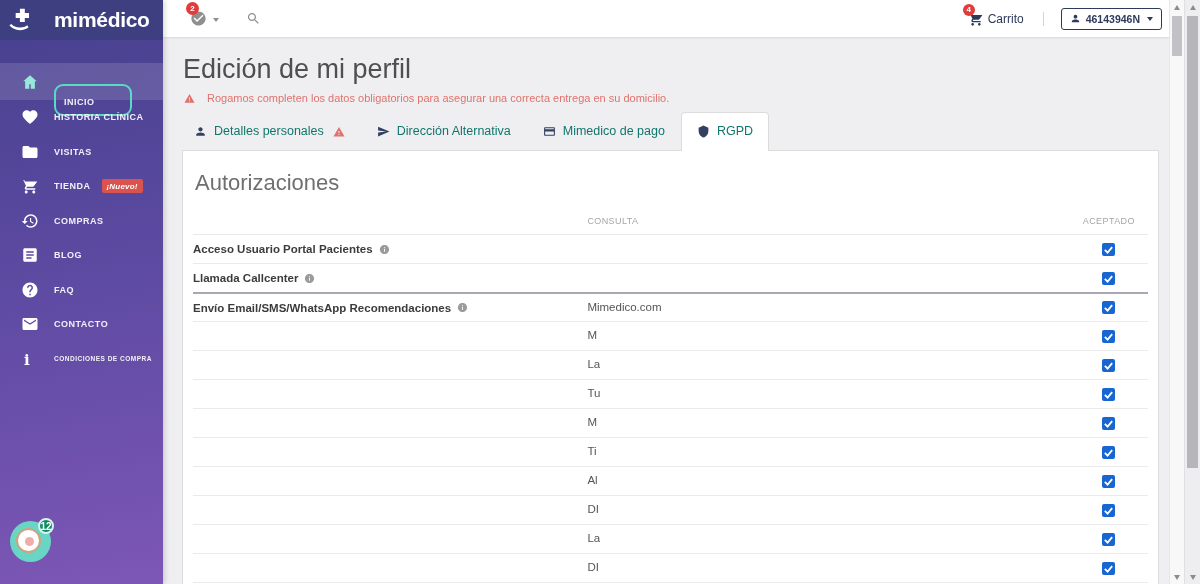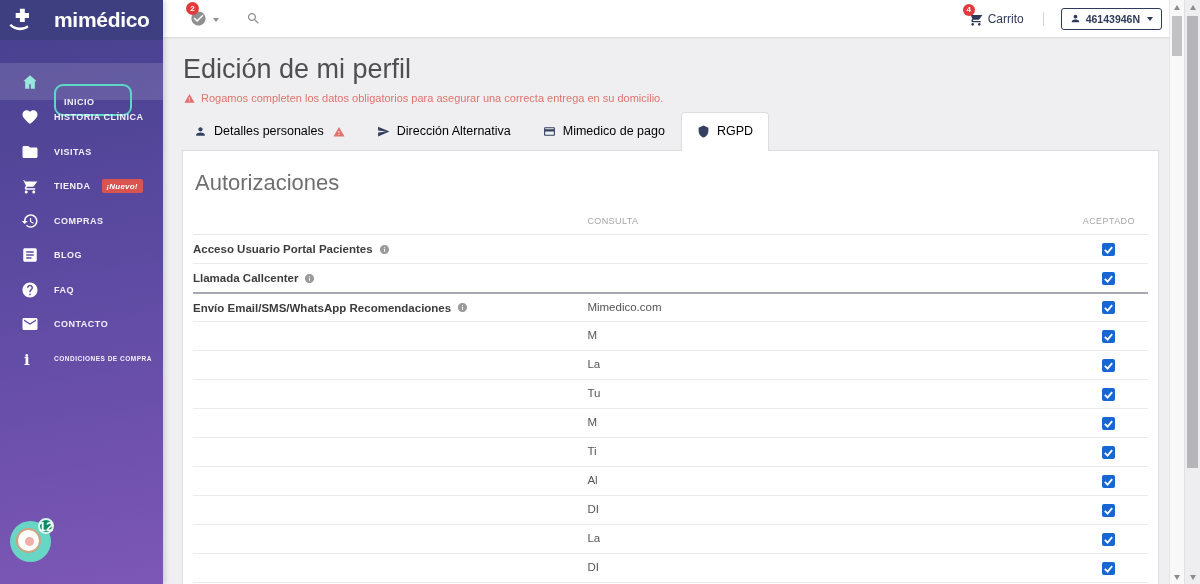--- a/index.html
+++ b/index.html
@@ -29,21 +29,21 @@
   .label-box { border:2px solid #5cd8c6; border-radius:9px; padding:5px 8px; min-width:78px;margin-top:36px; }
   .info-bare { font-family:"DejaVu Serif",serif; font-weight:bold; font-size:15px; color:#fff; line-height:1; }
   .nav-badge { margin-left:11px; background:#d9534f; color:#fff; font-size:8px; font-style:italic;
     font-weight:bold; padding:2.5px 5px; border-radius:2px; letter-spacing:.2px; }
   .fab { position:absolute; left:10px; top:521px; width:41px; height:41px; border-radius:50%;
     background:#69d5c4; cursor:pointer; }
   .fab-inner { position:absolute; left:6px; top:7px; width:25px; height:25px; border-radius:50%;
     background:#fff; border:2px solid #cda47e; }
   .fab-dot { position:absolute; left:15px; top:16px; width:9px; height:9px; border-radius:50%; background:#efafa9; }
   .fab-badge { position:absolute; right:-3px; top:-3px; width:16px; height:16px; border-radius:50%;
-    background:#0d8a66; border:2px solid #d9f3ec; color:#fff; font-size:13px; font-weight:bold;
+    background:#0d8a66; border:2px solid #d9f3ec; color:#fff; font-size:10px; font-weight:bold;
     display:flex; align-items:center; justify-content:center; }
 
   
   .topbar { position:absolute; left:163px; top:0; width:1006px; height:37px; background:#fff;
     box-shadow:0 1px 2px rgba(0,0,0,.10); display:flex; align-items:center; z-index:4; }
   .notif { position:relative; margin-left:27px; display:flex; align-items:center; cursor:pointer; }
   .notif-icn { width:17px; height:17px; color:#8f8f8f; }
   .badge { position:absolute; background:#e23b3b; color:#fff; border-radius:50%; font-weight:bold;
     display:flex; align-items:center; justify-content:center; }
   .notif .badge { width:13px; height:13px; font-size:8px; top:-8px; left:-4px; }
@@ -58,24 +58,24 @@
   .vdiv { width:1px; height:14px; background:#d5d5d5; margin:0 17px 0 19px; }
   .user-btn { display:flex; align-items:center; gap:5px; border:1px solid #2e3a59; border-radius:3px;
     background:#fff; padding:4px 8px; color:#2e3a59; cursor:pointer; font-family:inherit; }
   .user-icn { width:11px; height:11px; }
   .user-id { font-size:10.5px; font-weight:bold;text-align:center; }
   .user-btn .caret { border-top-color:#2e3a59; margin-left:2px; margin-top:1px; }
 
   
   .main { position:absolute; left:165px; top:37px; width:1006px; height:547px; }
   .page-title { margin:17px 0 0 18px; font-size:27px; font-weight:300; color:#4f4f4f; line-height:1.15; }
-  .alert { margin:7px 0 0 19px; display:flex; align-items:flex-end; gap:6px; color:#e0736d; font-size:11px; }
+  .alert { margin:7px 0 0 19px; display:flex; align-items:flex-end; gap:12px; color:#e0736d; font-size:11px; }
   .alert-icn { width:11px; height:11px; color:#e0736d; flex:none; }
   .tabs { display:flex; margin:8px 0 0 13px; position:relative; z-index:2; }
-  .tab { display:flex; align-items:center; gap:7px; padding:11px 15px 12px; font-size:12.5px; color:#000000;
+  .tab { display:flex; align-items:center; gap:7px; padding:11px 15px 12px; font-size:12.5px; color:#0f766e;
     cursor:pointer; border:1px solid transparent; border-bottom:none; border-radius:4px 4px 0 0; line-height:15px; }
   .tab.active { background:#fff; border-color:#dcdcdc; }
   .tab-icn { width:13px; height:13px; color:#33405f; flex:none; }
   .warn-icn { width:12px; height:12px; color:#e0736d; margin-left:2px; flex:none; }
   .panel { position:relative; margin:-1px 0 0 17px; width:977px; height:436px; background:#fff;
     border:1px solid #dcdcdc; padding:13px 10px 0; z-index:1; overflow:hidden; }
   .section-title { font-size:22px; font-weight:300; color:#6f6f6f; margin:6px 0 0 2px; line-height:1.2; }
   table.auth { width:100%; border-collapse:collapse; table-layout:fixed; margin-top:20px; }
   table.auth th { font-size:9px; font-weight:normal; color:#a5a5a5; letter-spacing:.4px; text-align:left;
     padding:0 0 8px; border-bottom:1px solid #e9e9e9; }

